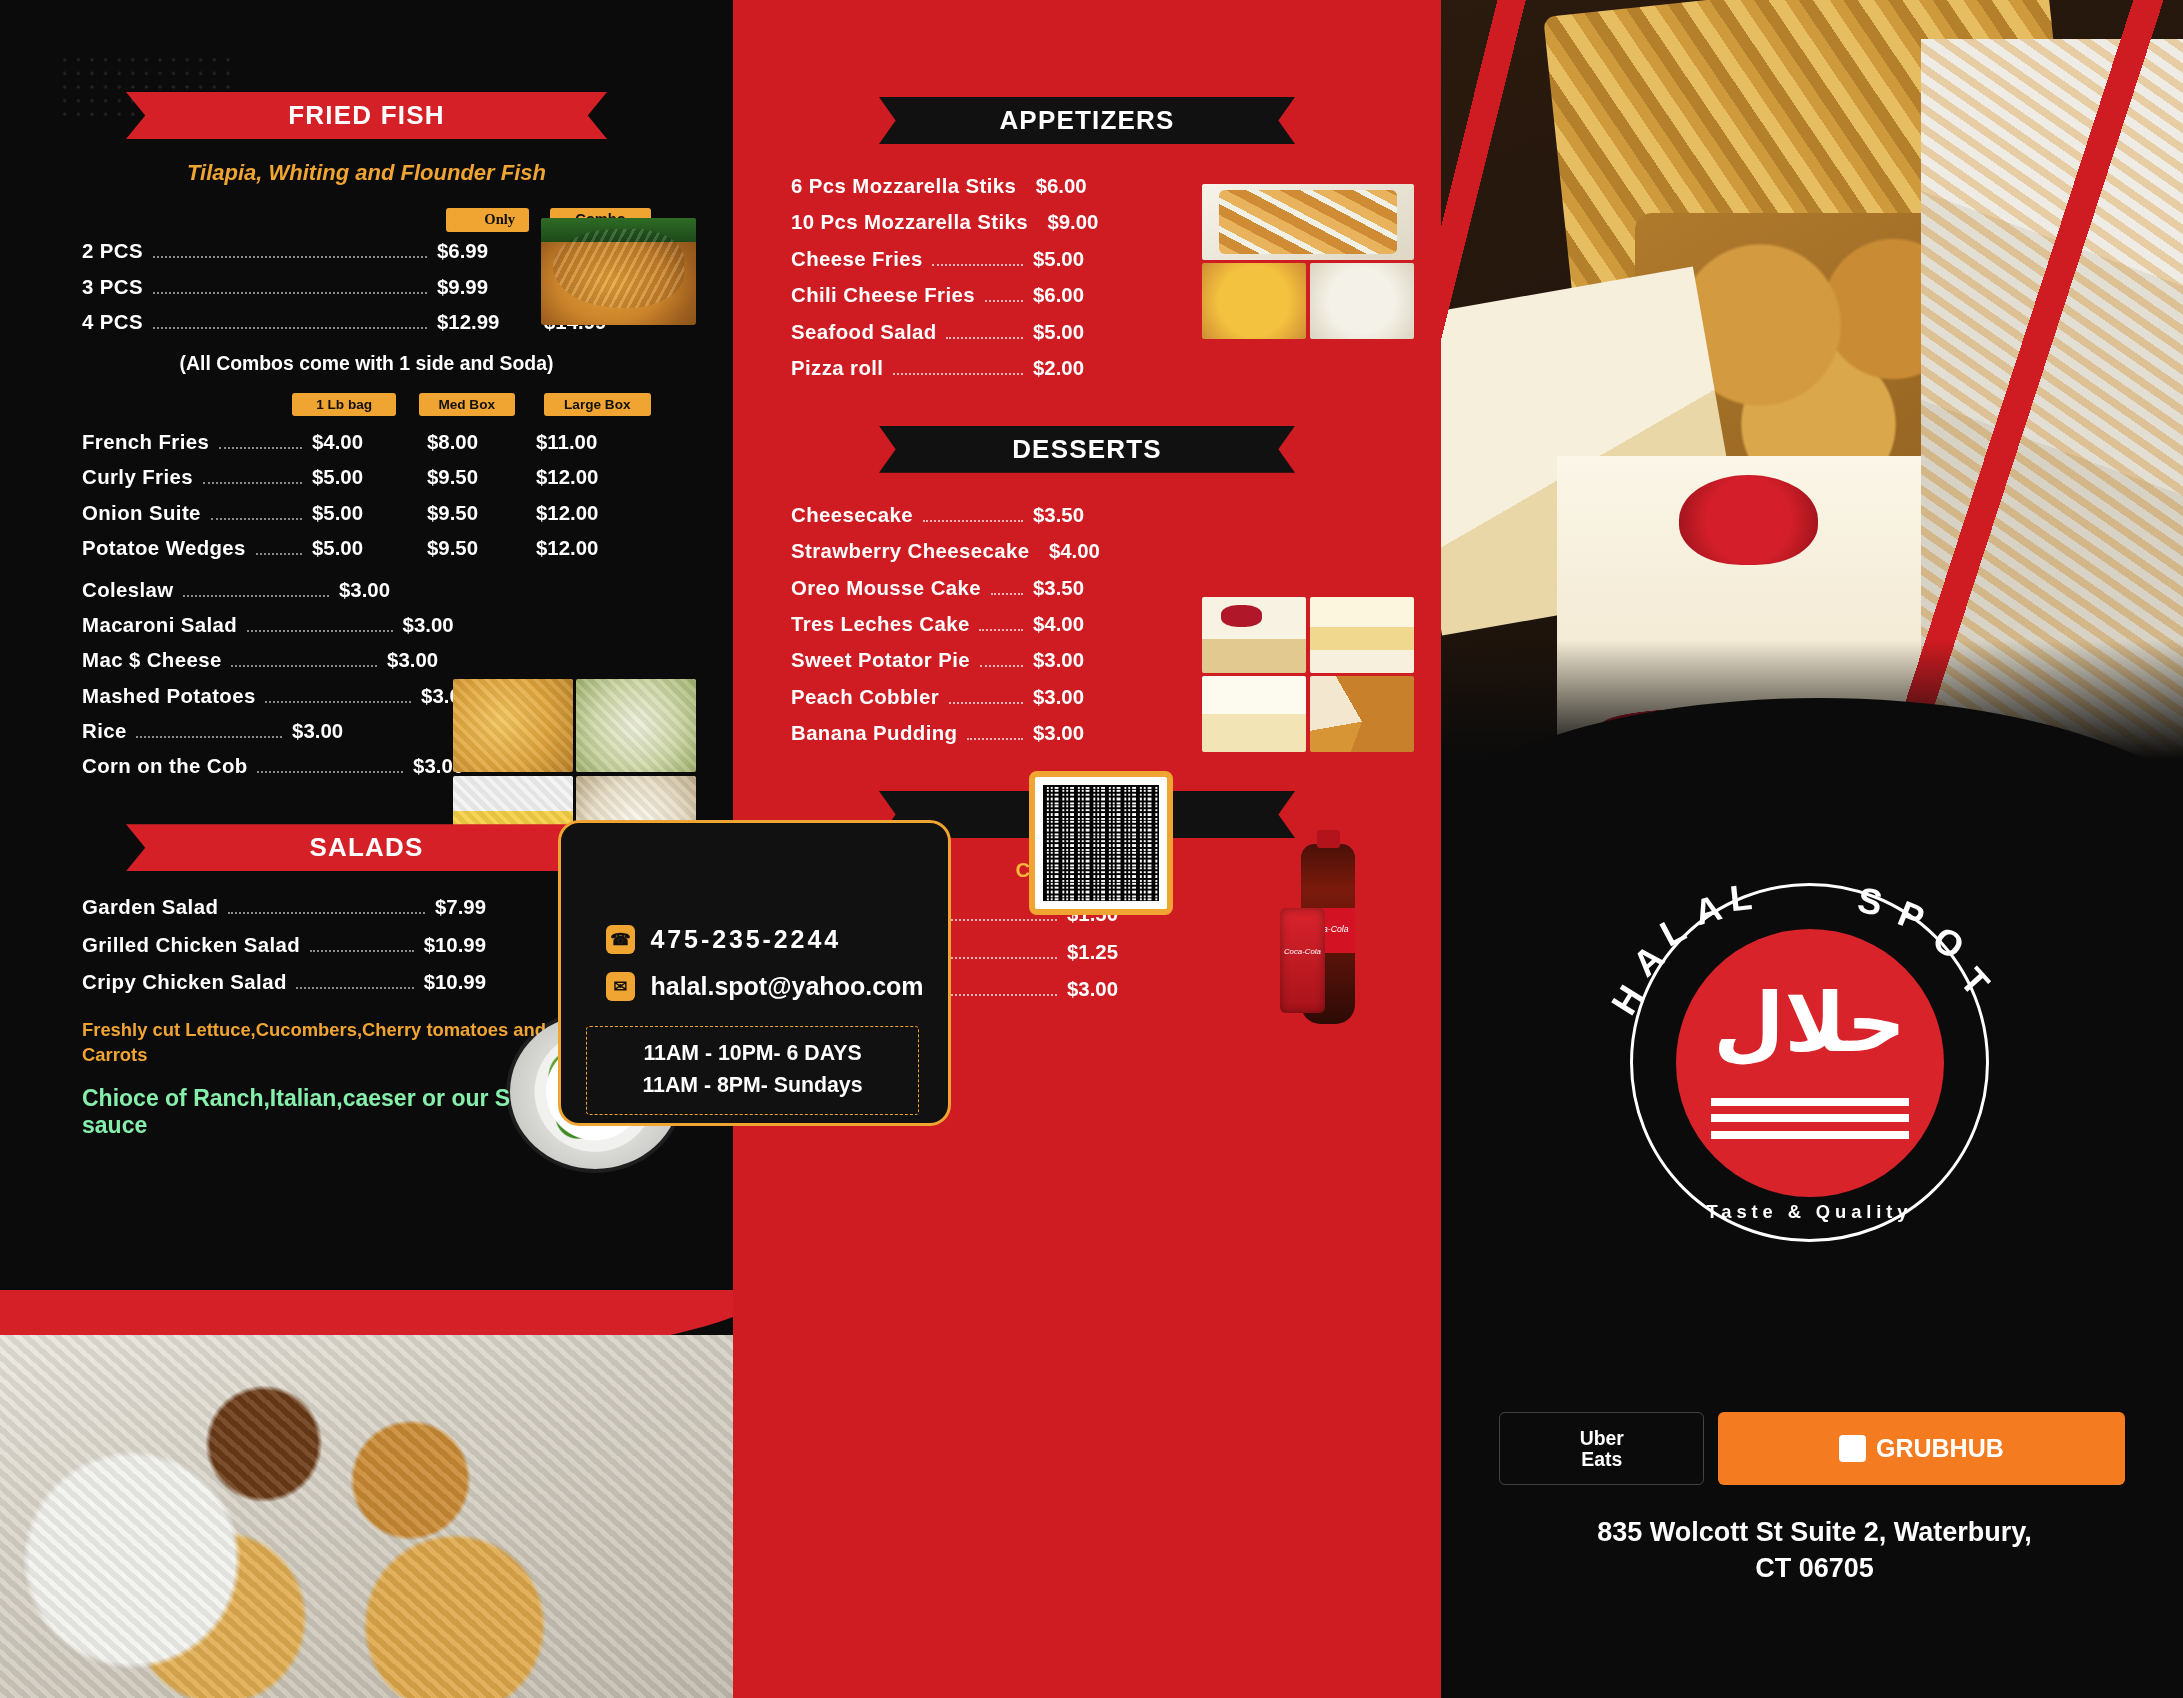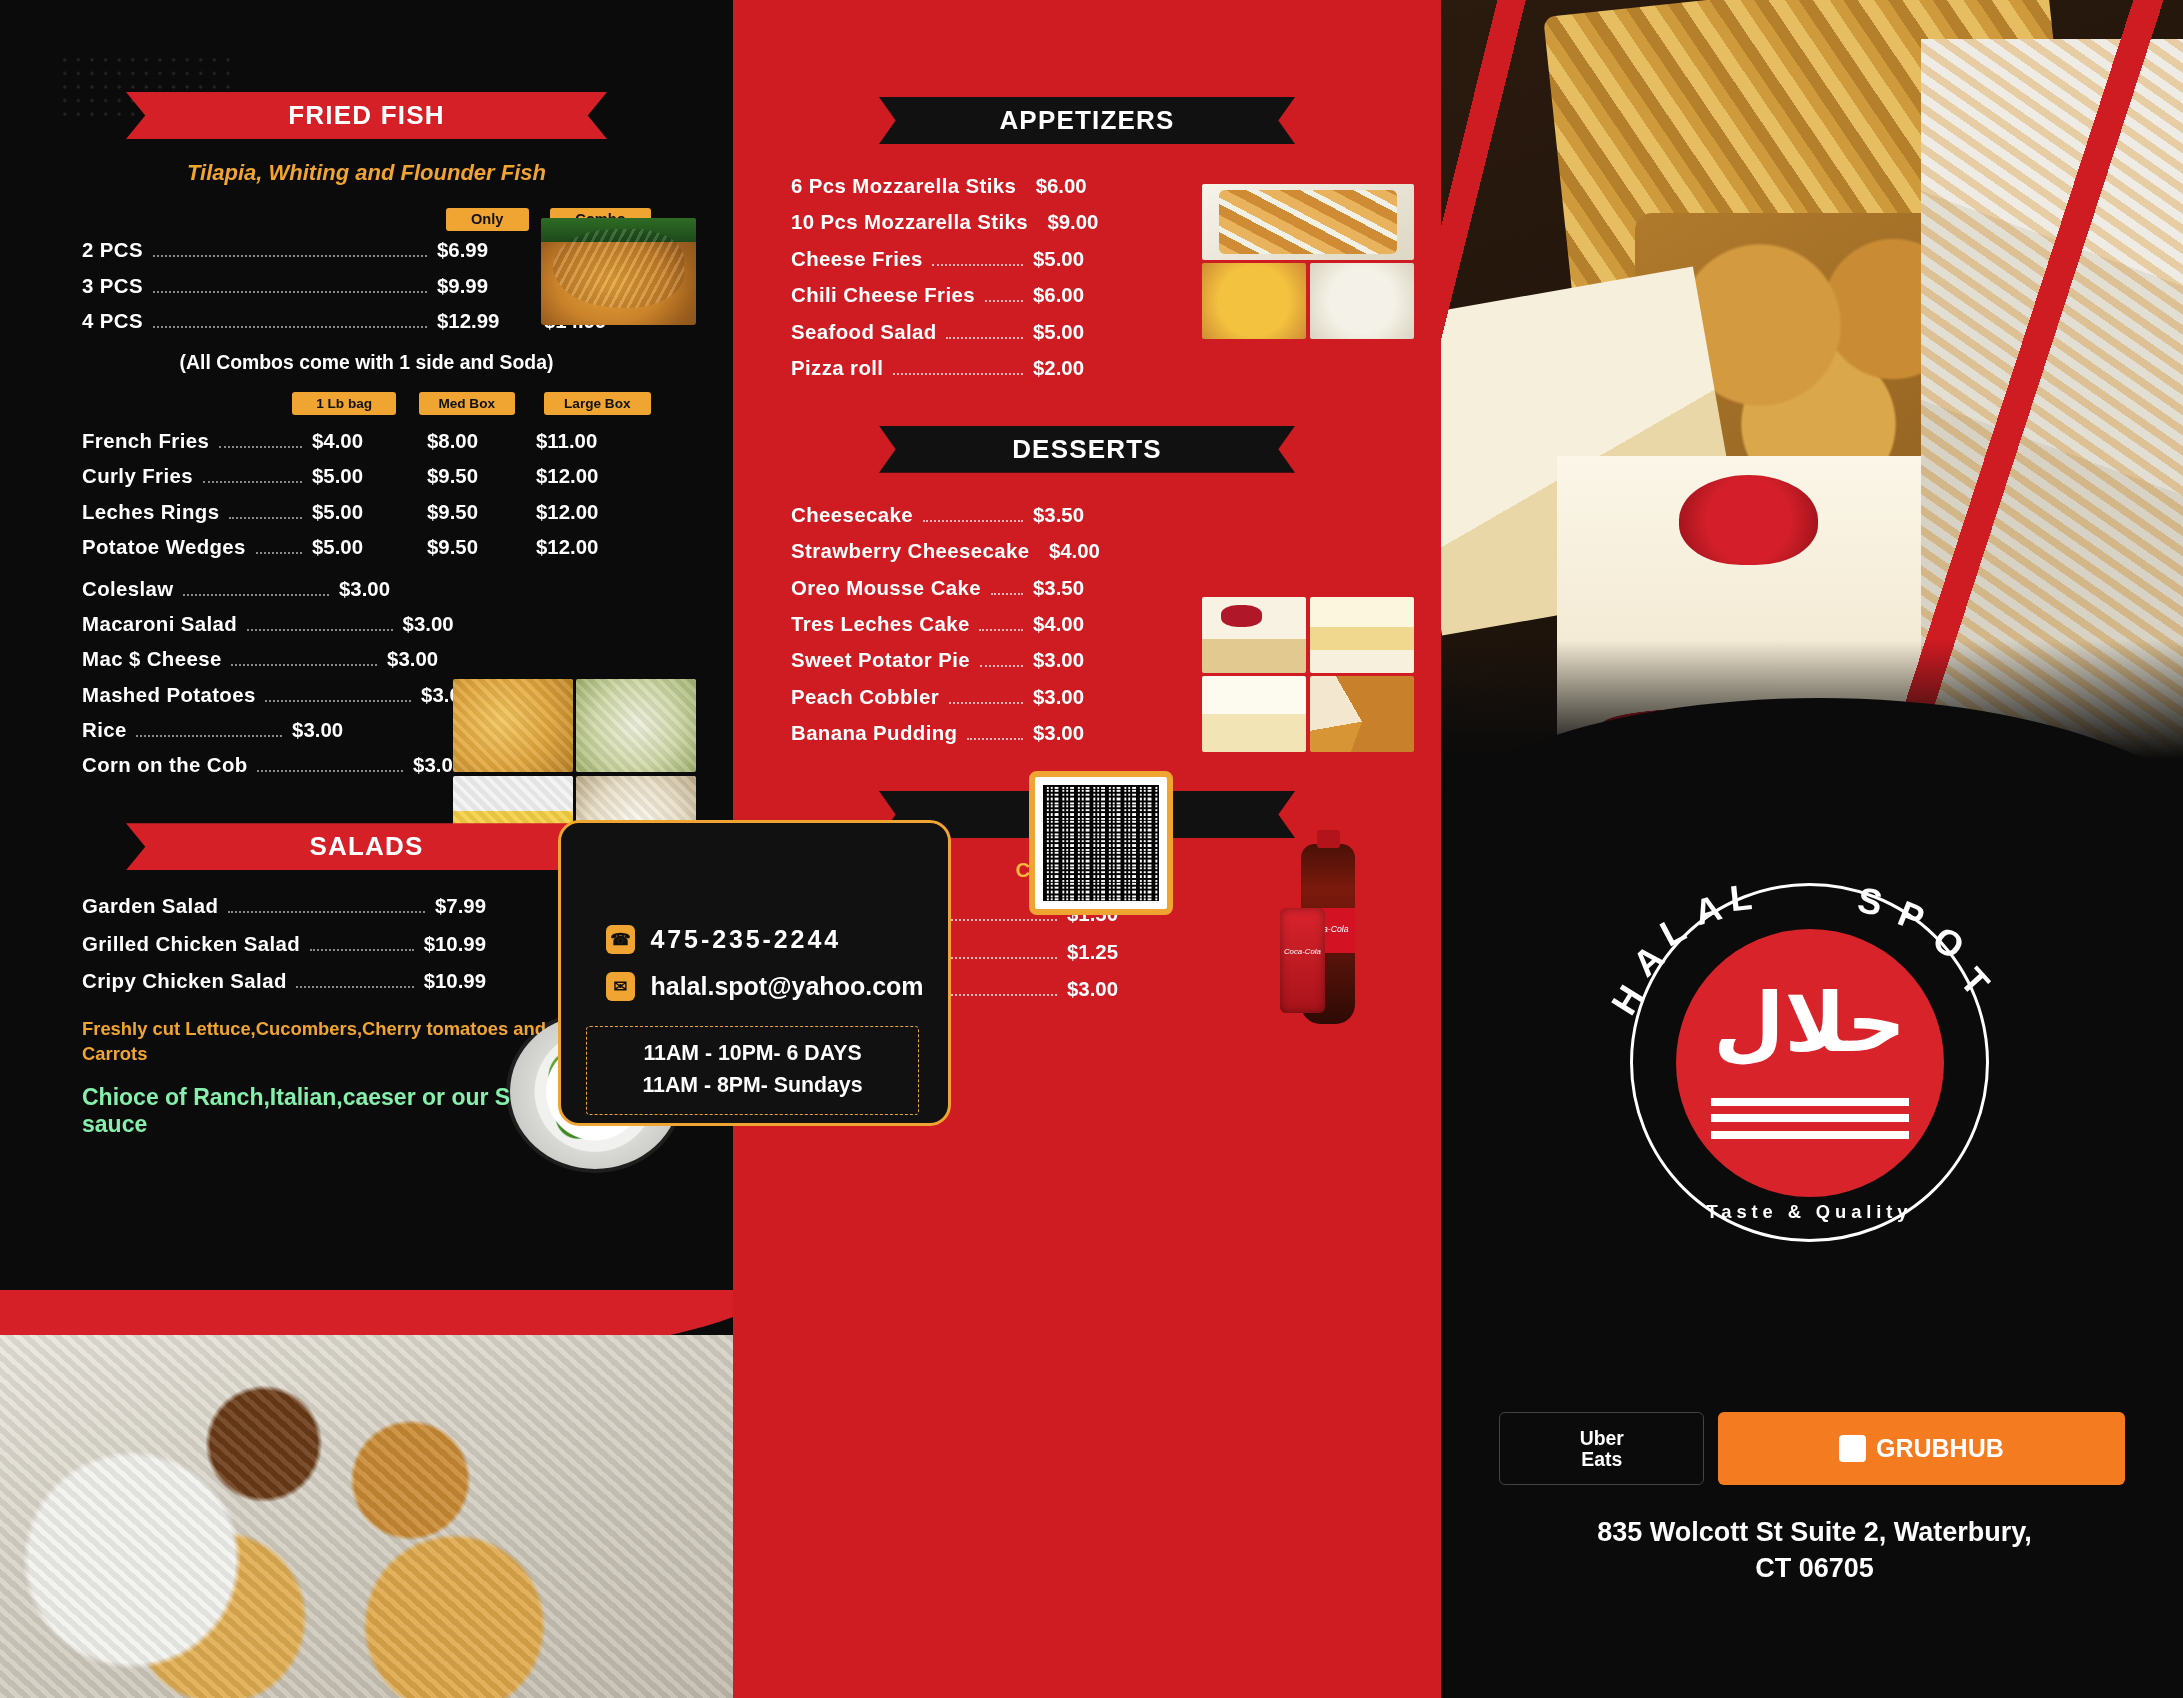--- a/index.html
+++ b/index.html
@@ -48,21 +48,21 @@
     margin-top: 21.3px; text-align: center; color: #f0a431;
     font-style: italic; font-weight: bold; font-size: 22px;
   }
 
   .price-table { margin: 21.3px 0 0 0; padding: 0 82px; }
   .pt-headers { display: flex; justify-content: flex-end; gap: 21.3px; margin-bottom: 7.8px; }
   .pt-chip {
     background: #f0a431; color: #111; font-weight: bold; font-size: 14.6px;
     padding: 3.9px 13.6px; border-radius: 2.9px;
   }
-  .pt-chip.w1 { width: 83px; text-align: center; }
+  .pt-chip.w1 { width: 83px; text-align: right; font-family: Liberation Serif, serif; }
   .pt-chip.w2 { width: 101px; text-align: center; }
 
   .pt-row { display: flex; align-items: baseline; color: #fff; font-size: 20.4px; margin-bottom: 11.6px; }
   .pt-label { font-weight: bold; letter-spacing: 0.4px; white-space: nowrap; }
   .pt-dots { flex: 1; border-bottom: 2.9px dotted #8b8b8b; margin: 0 9.7px 5.8px 9.7px; min-width: 15.5px; }
   .pt-v1 { width: 107px; text-align: left; font-weight: bold; }
   .pt-v2 { width: 107px; text-align: left; font-weight: bold; }
 
   .combos-note { text-align: center; color: #fff; font-weight: bold; font-size: 19.4px; margin-top: 17.5px; }
 
@@ -467,21 +467,21 @@
         <span class="so-p3">$11.00</span>
       </div>
       <div class="so-row">
         <span class="so-name">Curly Fries</span>
         <span class="so-dots"></span>
         <span class="so-p">$5.00</span>
         <span class="so-p2">$9.50</span>
         <span class="so-p3">$12.00</span>
       </div>
       <div class="so-row">
-        <span class="so-name">Leches Rings</span>
+        <span class="so-name">Onion Suite</span>
         <span class="so-dots"></span>
         <span class="so-p">$5.00</span>
         <span class="so-p2">$9.50</span>
         <span class="so-p3">$12.00</span>
       </div>
       <div class="so-row">
         <span class="so-name">Potatoe Wedges</span>
         <span class="so-dots"></span>
         <span class="so-p">$5.00</span>
         <span class="so-p2">$9.50</span>

